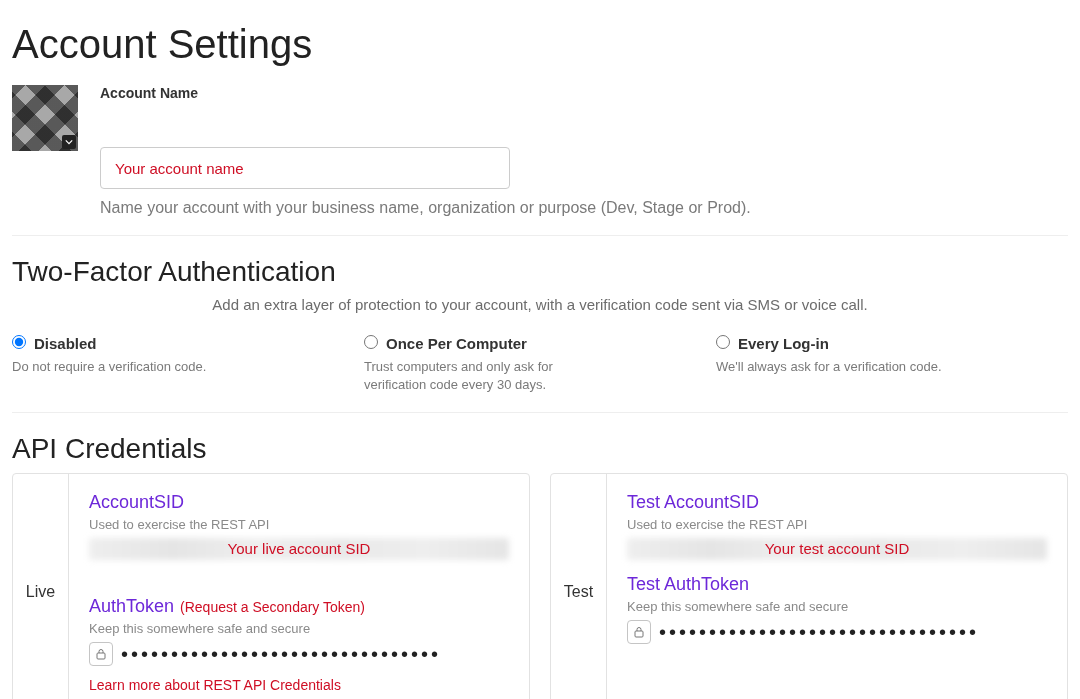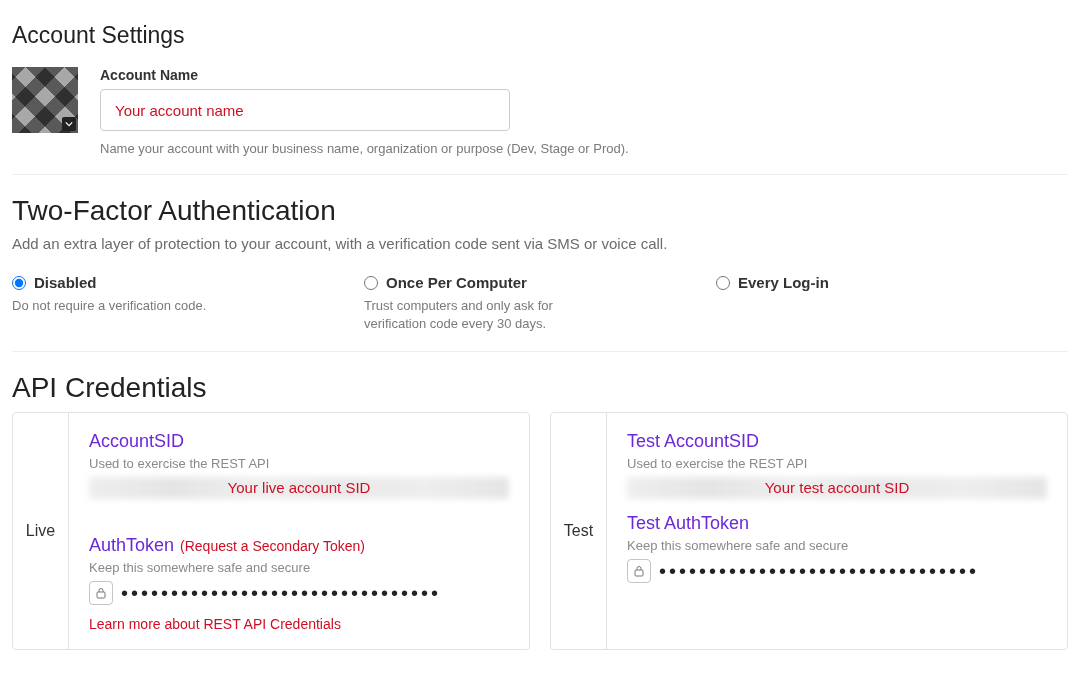--- a/index.html
+++ b/index.html
@@ -4,21 +4,21 @@
   <style>
     * { box-sizing: border-box; margin: 0; padding: 0; }
     body {
       font-family: -apple-system, BlinkMacSystemFont, "Segoe UI", Helvetica, Arial, sans-serif;
       background: #fff;
       color: #222;
       padding: 12px;
       width: 1080px;
     }
     h1.page-title {
-      font-size: 23px;
+      font-size: 40px;
       font-weight: 400;
       margin: 10px 0 18px 0;
       color: #222;
     }
     h2.section-title {
       font-size: 28px;
       font-weight: 400;
       margin: 20px 0 8px 0;
       color: #222;
     }
@@ -36,30 +36,30 @@
     .avatar .corner {
       position: absolute; right: 2px; bottom: 2px;
       width: 14px; height: 14px; background: #222; border-radius: 2px;
       display: flex; align-items: center; justify-content: center;
     }
     .avatar .corner svg { width: 8px; height: 6px; }
     .acct-fields { flex: 1; }
     .field-label { font-size: 14px; font-weight: 700; color: #333; margin-bottom: 6px; display: block; }
     .text-input {
       width: 410px; height: 42px; border: 1px solid #ccc; border-radius: 4px;
-      padding: 0 14px; font-size: 15px; color: #3b82f6;
+      padding: 0 14px; font-size: 15px; color: #3b82f6; margin-top: 40px;
     }
     .text-input::placeholder { color: #cf0e24; }
-    .help-text { font-size: 13px; color: #7a7a7a; margin-top: 10px; }
+    .help-text { font-size: 16px; color: #7a7a7a; margin-top: 10px; }
 
     
-    .section-desc { font-size: 15px; color: #6c6c6c; margin: 4px 0 22px 0; }
+    .section-desc { font-size: 15px; color: #6c6c6c; margin: 4px 0 22px 0; text-align: center; }
     .tfa-row { display: flex; gap: 0; }
     .tfa-col { width: 360px; }
-    .radio-row { display: flex; align-items: center; gap: 8px; margin-bottom: 6px; }
+    .radio-row { display: flex; align-items: flex-start; gap: 8px; margin-bottom: 6px; }
     .radio-row input[type=radio] { width: 14px; height: 14px; }
     .radio-label { font-size: 15px; font-weight: 700; color: #333; }
     .radio-desc { font-size: 13px; color: #7a7a7a; line-height: 1.4; max-width: 250px; }
 
     
     .cred-row { display: flex; gap: 20px; margin-top: 8px; }
     .cred-card {
       flex: 1; border: 1px solid #e2e2e2; border-radius: 4px;
       display: flex; align-items: stretch;
     }
@@ -136,20 +136,21 @@
       <input type="radio" name="tfa" style="">
       <span class="radio-label">Once Per Computer</span>
     </label>
     <div class="radio-desc">Trust computers and only ask for verification code every 30 days.</div>
   </div>
   <div class="tfa-col">
     <label class="radio-row">
       <input type="radio" name="tfa" style="">
       <span class="radio-label">Every Log-in</span>
     </label>
+    <div class="radio-desc">We'll always ask for a verification code.</div>
   </div>
 </div>
 
 <hr class="hr">
 
 <h2 class="section-title">API Credentials</h2>
 
 <div class="cred-row">
 
   <div class="cred-card">

